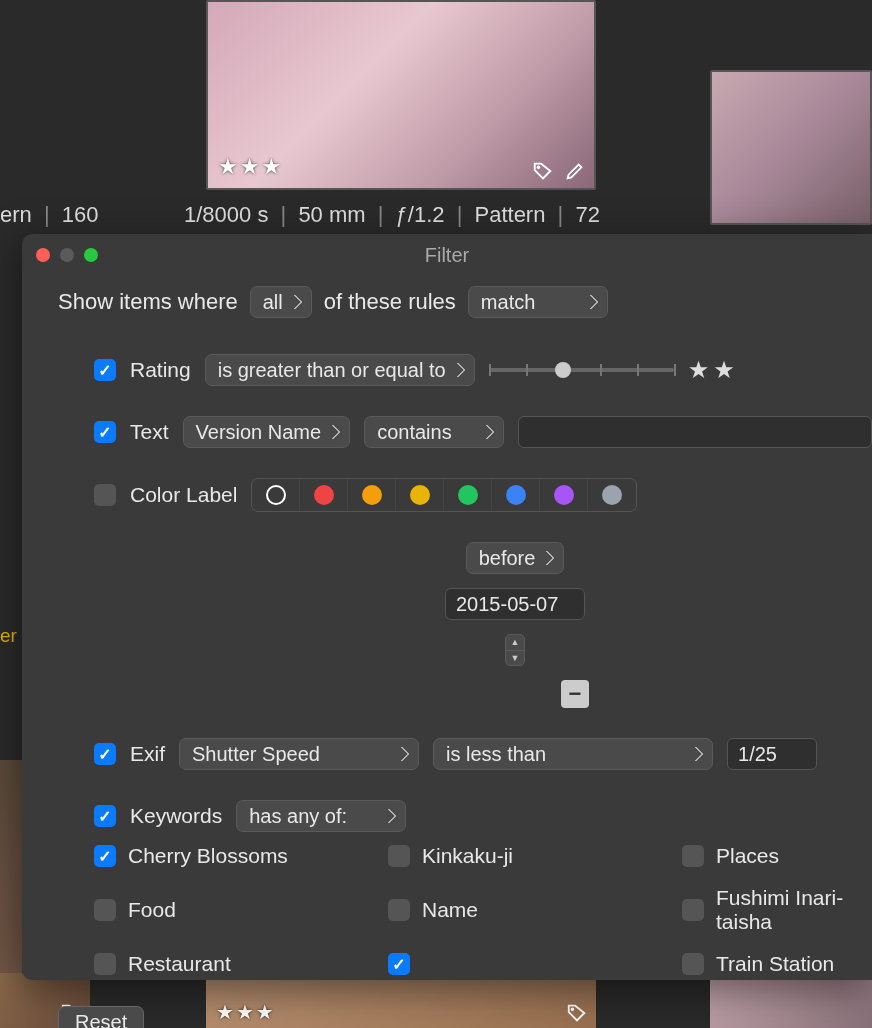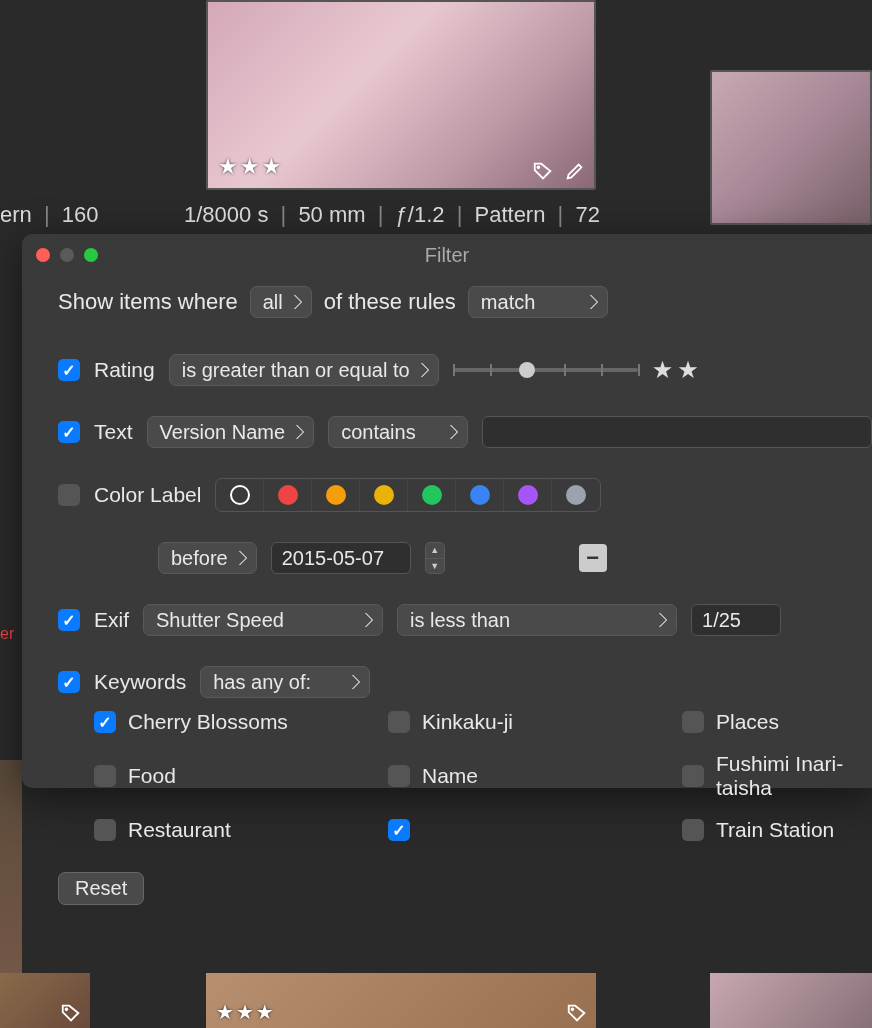--- a/index.html
+++ b/index.html
@@ -48,50 +48,50 @@
 
 .bottom-thumbs { position: absolute; bottom: 0; left: 0; right: 0; height: 55px; }
 .bthumb { position: absolute; height: 55px; }
 .bthumb.b1 { left: 0; width: 90px; background: linear-gradient(135deg, #8a6a4a, #6a4a3a); }
 .bthumb.b2 { left: 206px; width: 390px; background: linear-gradient(135deg, #b89070, #987050); }
 .bthumb.b3 { left: 710px; width: 162px; background: linear-gradient(135deg, #c8a8b0, #887078); }
 .bthumb .stars-overlay { position: absolute; bottom: 4px; left: 10px; color: #fff; font-size: 20px; letter-spacing: 2px; text-shadow: 0 0 3px rgba(0,0,0,0.8); }
 .bthumb .tag-overlay { position: absolute; bottom: 4px; right: 8px; }
 
 
-.left-sliver1 { position: absolute; left: 0; top: 625px; width: 16px; height: 20px; color: #ef4444; font-size: 16px;}
+.left-sliver1 { position: absolute; left: 0; top: 625px; width: 16px; height: 20px; color: #eab308; font-size: 19px;}
 .left-sliver2 { position: absolute; left: 0; top: 760px; width: 22px; height: 270px; background: linear-gradient(#5a4a3a, #7a5a4a);}
 
 
 .dialog {
   position: absolute;
   top: 234px; left: 22px; right: 0;
-  height: 554px;
+  height: 746px;
   background: #3a3a3a;
   border-radius: 10px 0 0 10px;
   box-shadow: 0 10px 40px rgba(0,0,0,0.5);
   padding: 0;
 }
 .titlebar {
   height: 40px; position: relative;
 }
 .traffic { position: absolute; top: 14px; left: 14px; display: flex; gap: 10px; }
 .tl { width: 14px; height: 14px; border-radius: 50%; }
 .tl.red { background: #ff5f57; }
 .tl.grey { background: #5a5a5a; }
 .tl.green { background: #28c840; }
 .title { position: absolute; top: 10px; left: 0; right: 0; text-align: center; color: #aaa; font-size: 20px; }
 
 .content { padding: 12px 0 0 36px; }
 
 .sentence { display: flex; align-items: center; gap: 12px; font-size: 22px; margin-bottom: 36px; }
 
-.rule-row { display: flex; align-items: center; gap: 14px; margin-bottom: 30px; flex-wrap: wrap; font-size: 21px;}
+.rule-row { display: flex; align-items: center; gap: 14px; margin-bottom: 30px; flex-wrap: wrap; font-size: 21px; margin-left: 36px;}
 .rule-row .label { font-weight: 400; }
-.rule-sub { margin-left: 100px; }
+.rule-sub { margin-left: 100px; flex-direction: column; }
 
 
 .cb {
   width: 22px; height: 22px; border-radius: 5px;
   display: inline-flex; align-items: center; justify-content: center;
   flex-shrink: 0;
 }
 .cb.on { background: #0a7aff; }
 .cb.off { background: #555; }
 .cb.on::after { content: "✓"; color: #fff; font-size: 16px; font-weight: bold; }

